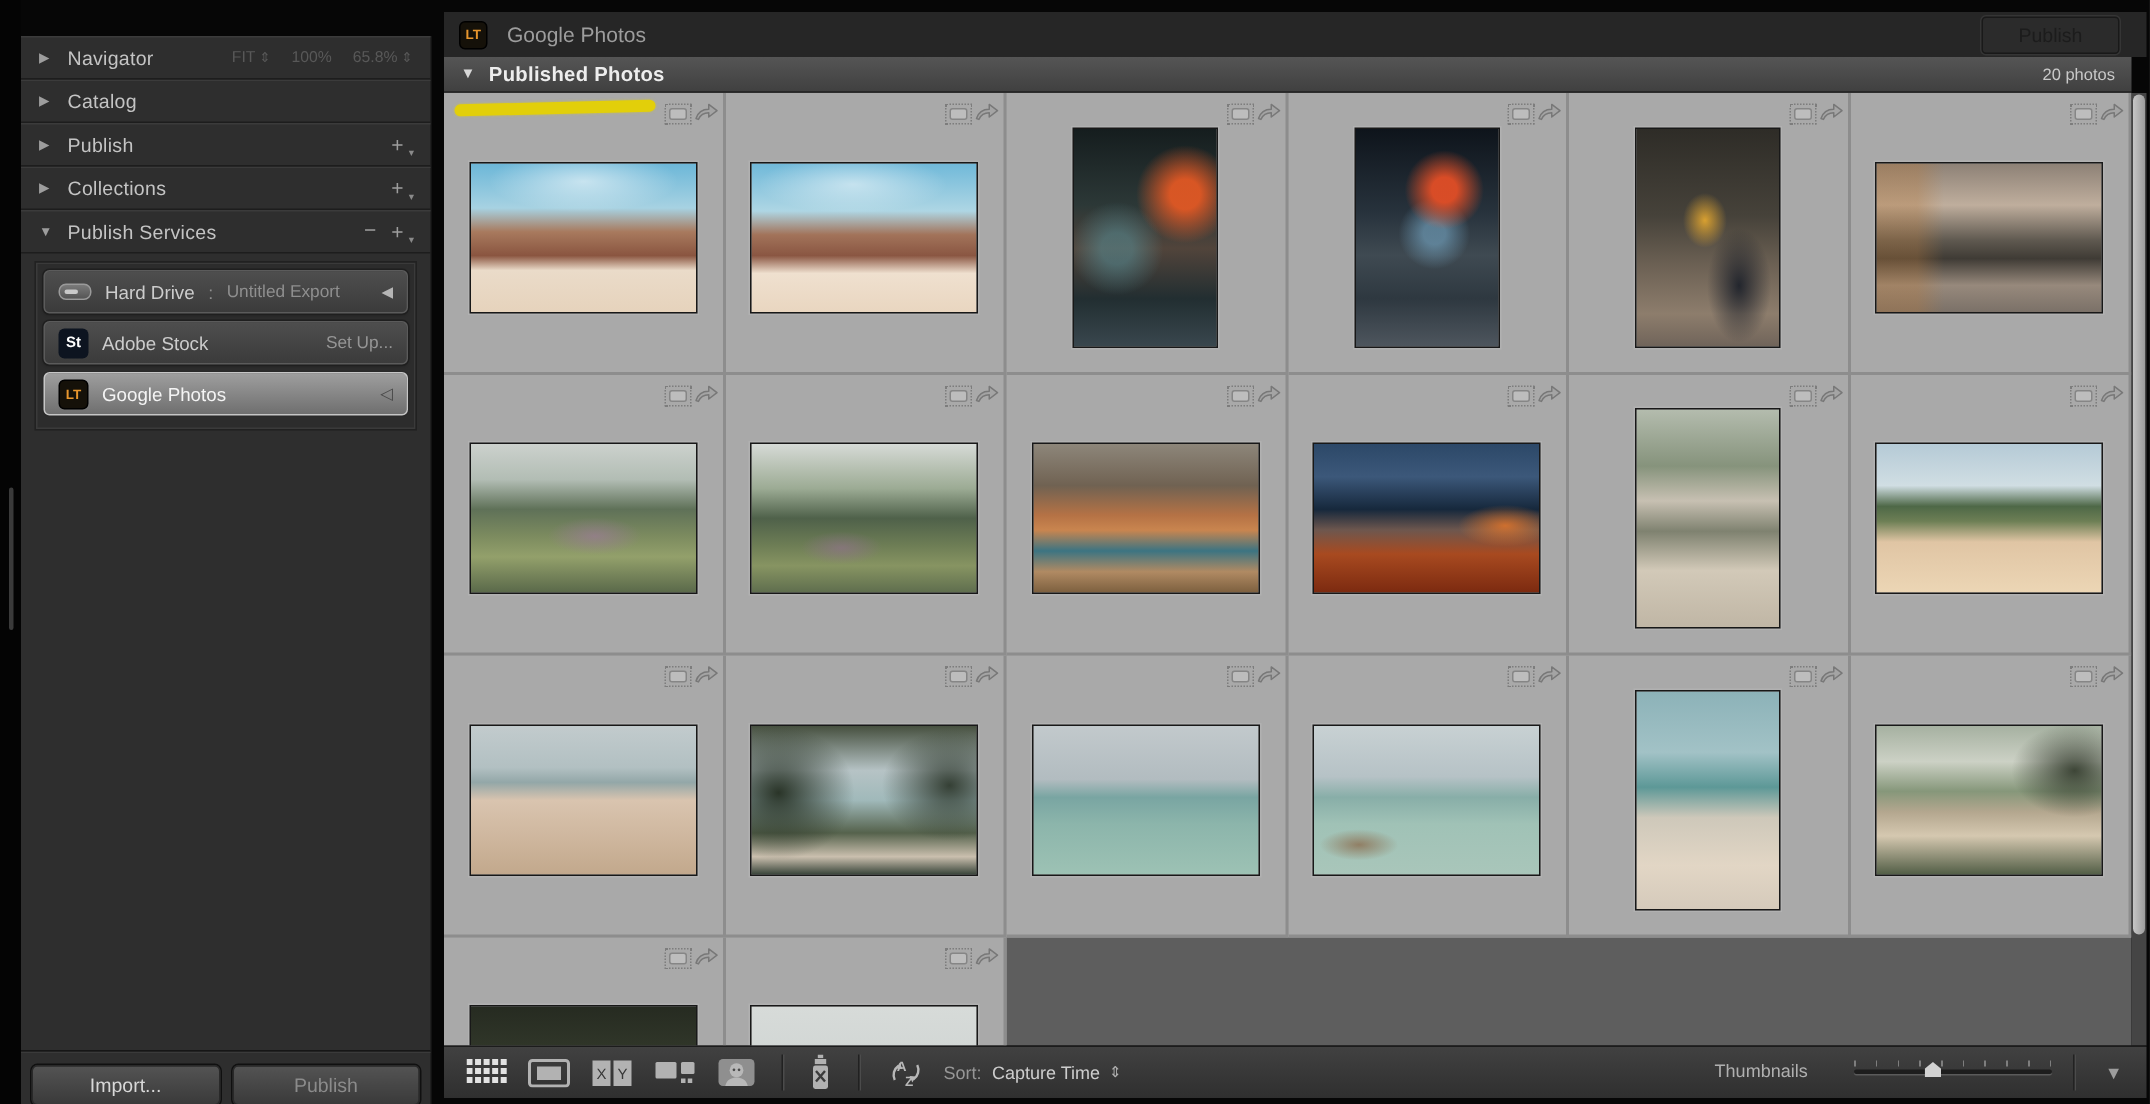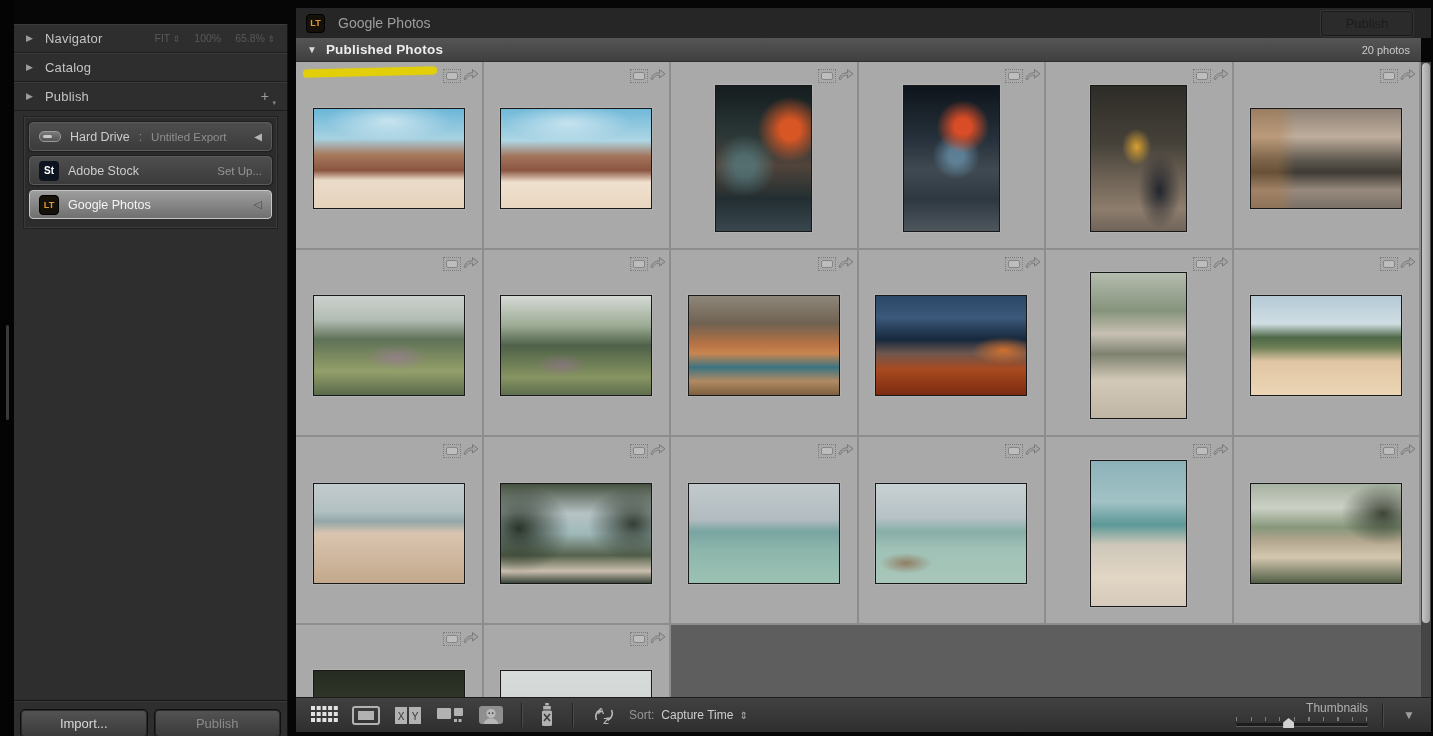--- a/index.html
+++ b/index.html
@@ -118,21 +118,21 @@
   .toolbar { position:absolute; left:296px; top:697px; width:1135px; height:35px;
     background:linear-gradient(#414141,#2f2f2f); border-top:1px solid #1c1c1c;
     display:flex; align-items:center; padding:0 8px; }
   .tb-icon { margin:0 7px; display:flex; align-items:center; justify-content:center; cursor:default; }
   .tb-div { width:1px; height:24px; background:#212121; box-shadow:1px 0 0 #4b4b4b; margin:0 10px; }
   .sort-label { font-size:12px; color:#969696; margin:0 7px 0 4px; }
   .sort-value { font-size:12px; color:#cdcdcd; }
   .sort-ud { font-size:10px; color:#b0b0b0; margin-left:6px; }
   .sort-ud::before { content:"⇕"; }
 
-  .thumbwrap { margin-left:auto; display:flex; flex-direction:column; align-items:flex-end; margin-right:14px; }
+  .thumbwrap { margin-left:auto; display:flex; align-items:flex-start; margin-right:14px;gap:31px; }
   .thumbwrap .tlabel { font-size:12px; color:#b0b0b0; margin-bottom:2px; }
   .slider { position:relative; width:132px; height:12px; }
   .slider .ticks { position:absolute; left:0; top:0; width:132px; height:4px;
     background:repeating-linear-gradient(90deg,#7e7e7e 0 1px,transparent 1px 14.5px); }
   .slider .track { position:absolute; left:0; top:6px; width:132px; height:3px; background:#1d1d1d;
     border-radius:2px; box-shadow:0 1px 0 #5a5a5a; }
   .slider .thumb { position:absolute; left:47px; top:1px; width:11px; height:10px; background:#d2d2d2;
     clip-path:polygon(50% 0,100% 45%,100% 100%,0 100%,0 45%); box-shadow:0 1px 1px rgba(0,0,0,.5); }
   .tb-end-div { width:1px; height:24px; background:#222; box-shadow:1px 0 0 #4b4b4b; margin:0 12px 0 0; }
   .chev { color:#9d9d9d; font-size:12px; padding:0 8px; cursor:default; }
@@ -167,21 +167,36 @@
     </div>
 
     <div class="panel-hdr">
       <span class="tri right"></span>
       <span class="panel-label">Publish</span>
       <span class="hdr-right">
           <span class="plusbtn"></span>
         </span>
     </div>
 
-
+    <div class="panel-hdr">
+      <span class="tri right"></span>
+      <span class="panel-label">Collections</span>
+      <span class="hdr-right">
+          <span class="plusbtn"></span>
+        </span>
+    </div>
+
+    <div class="panel-hdr">
+      <span class="tri down"></span>
+      <span class="panel-label">Publish Services</span>
+      <span class="hdr-right">
+        <span class="minusbtn"></span>
+        <span class="plusbtn"></span>
+      </span>
+    </div>
 
     <div class="svc-wrap">
       <div class="svc">
         <span class="hd-icon"></span>
         <span class="name">Hard Drive</span>
         <span class="detail-sep">:</span>
         <span class="detail">Untitled Export</span>
         <span class="right exp-filled"></span>
       </div>
       <div class="svc">

